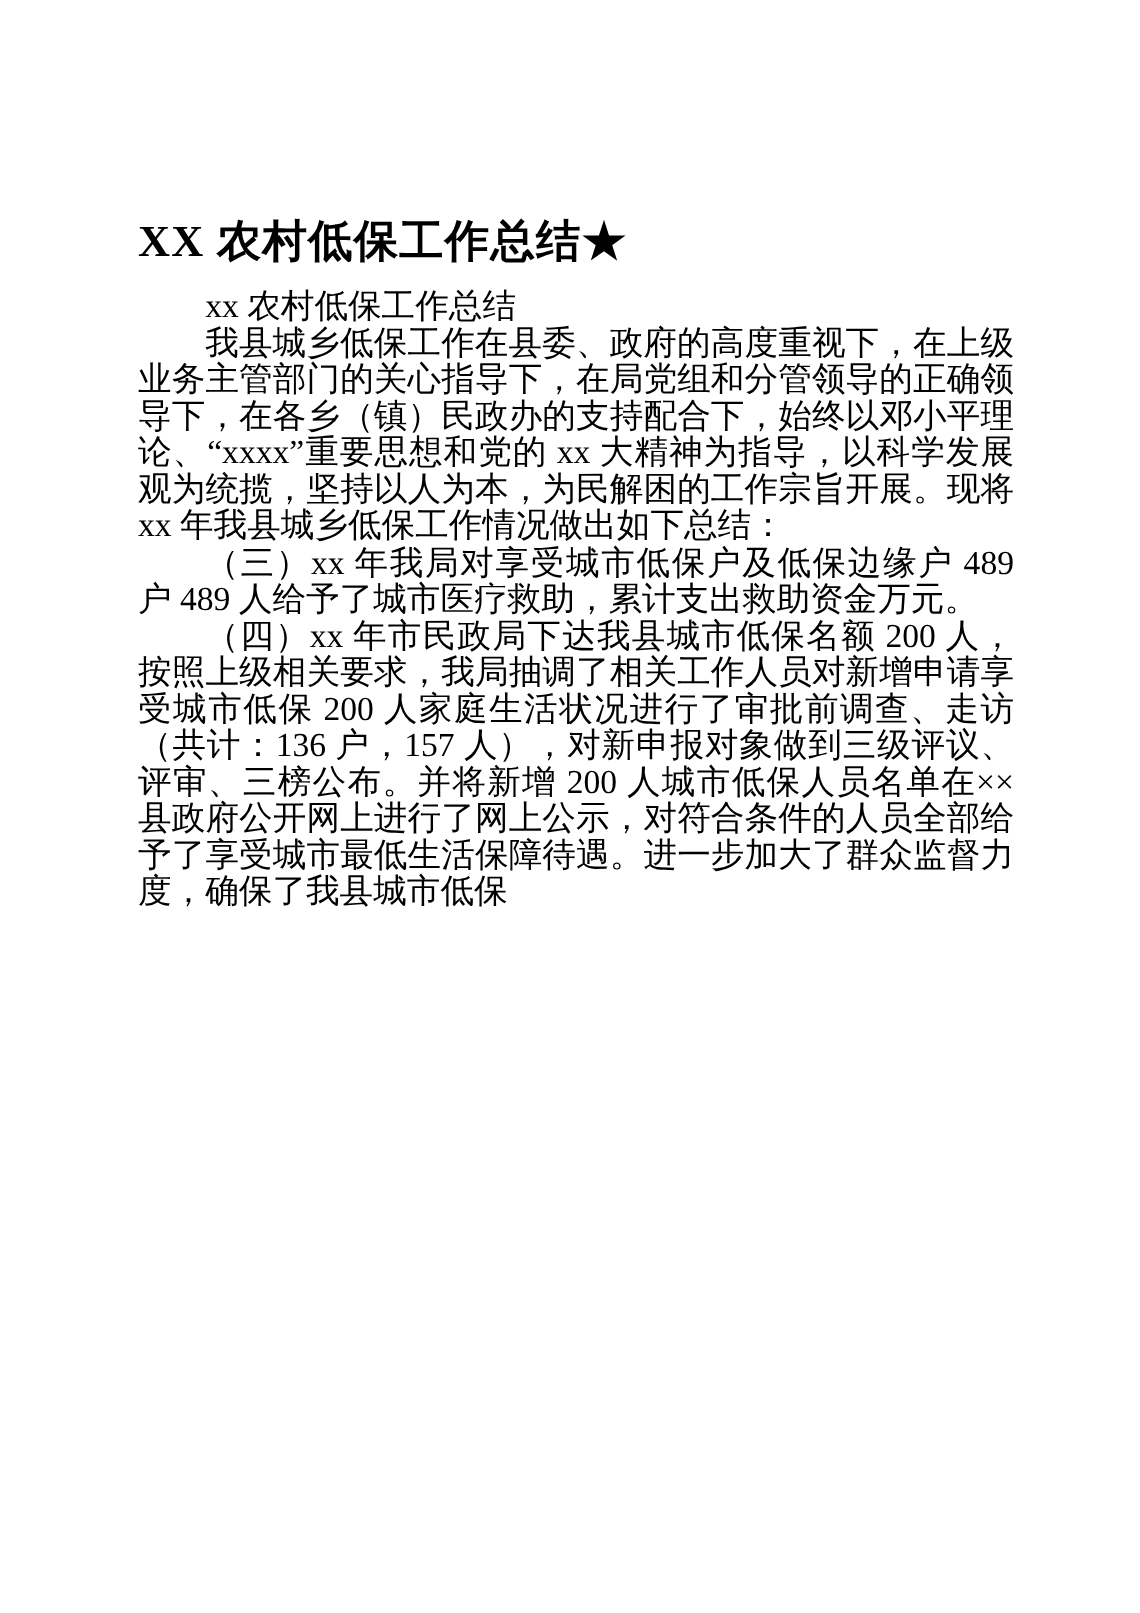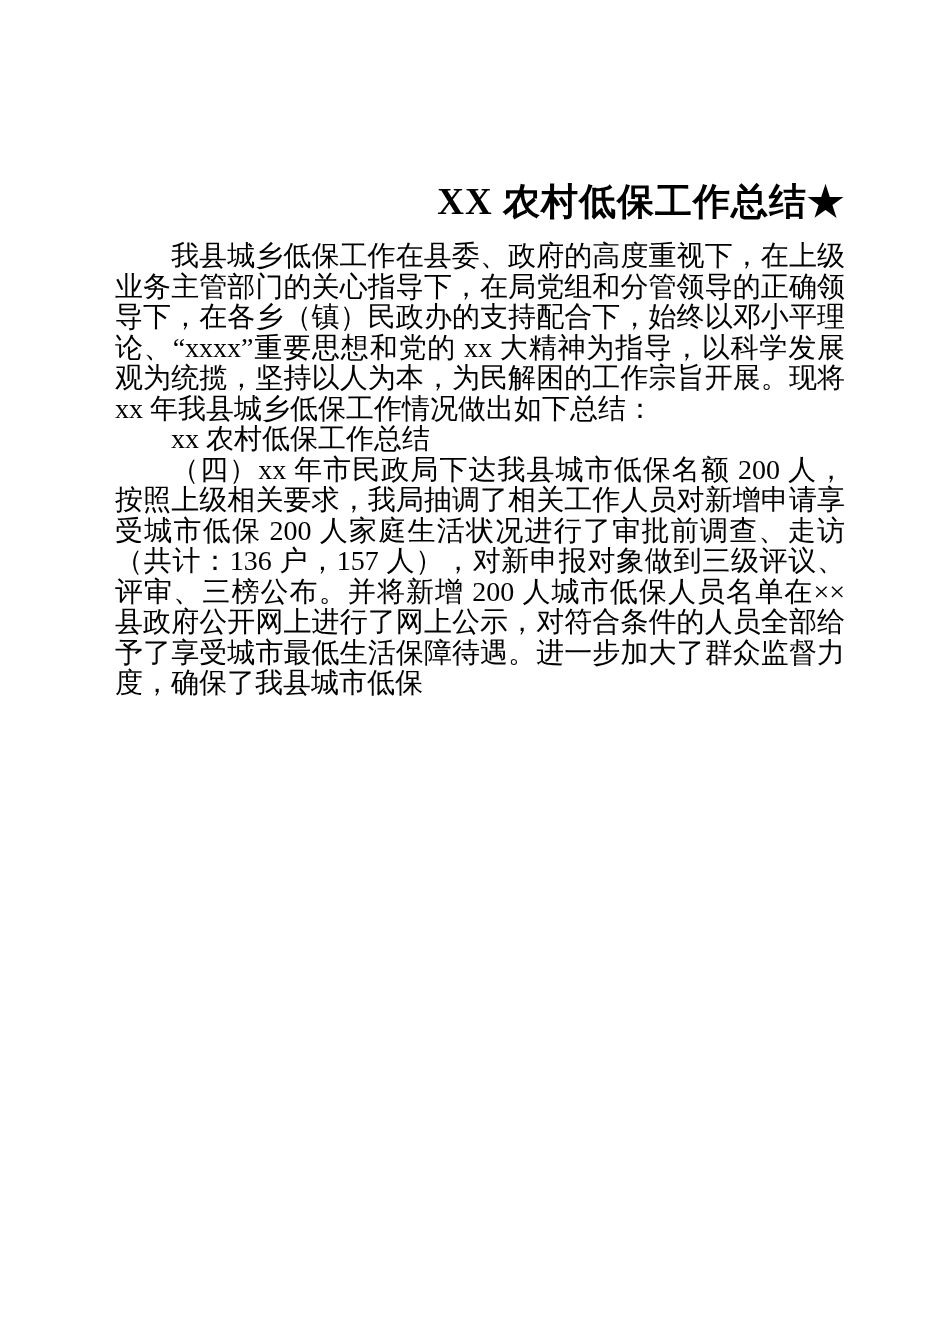--- a/index.html
+++ b/index.html
@@ -14,21 +14,21 @@
     margin: 0 auto;
     background: #ffffff;
     box-sizing: border-box;
     padding: 176px 105px 40px 115px;
     overflow: hidden;
     font-family: "Liberation Serif", "DejaVu Serif", serif;
     color: #000000;
   }
   .doc-title {
     margin: 0 0 13px 0;
-    text-align: right;
+    text-align: left;
     font-size: 37px;
     font-weight: bold;
     line-height: 52px;
     letter-spacing: 1px;
     color: #000000;
   }
   .doc-body {
     width: 730px;
   }
   .para {
@@ -41,17 +41,18 @@
     word-break: break-all;
     color: #000000;
   }
 </style>
 </head>
 <body>
 
 <div class="page">
   <h1 class="doc-title">XX 农村低保工作总结★</h1>
   <div class="doc-body">
+    <p class="para">xx 农村低保工作总结</p>
     <p class="para">我县城乡低保工作在县委、政府的高度重视下，在上级业务主管部门的关心指导下，在局党组和分管领导的正确领导下，在各乡（镇）民政办的支持配合下，始终以邓小平理论、“xxxx”重要思想和党的 xx 大精神为指导，以科学发展观为统揽，坚持以人为本，为民解困的工作宗旨开展。现将 xx 年我县城乡低保工作情况做出如下总结：</p>
-    <p class="para">xx 农村低保工作总结</p>
+    <p class="para">（三）xx 年我局对享受城市低保户及低保边缘户 489 户 489 人给予了城市医疗救助，累计支出救助资金万元。</p>
     <p class="para">（四）xx 年市民政局下达我县城市低保名额 200 人，按照上级相关要求，我局抽调了相关工作人员对新增申请享受城市低保 200 人家庭生活状况进行了审批前调查、走访（共计：136 户，157 人），对新申报对象做到三级评议、评审、三榜公布。并将新增 200 人城市低保人员名单在××县政府公开网上进行了网上公示，对符合条件的人员全部给予了享受城市最低生活保障待遇。进一步加大了群众监督力度，确保了我县城市低保</p>
   </div>
 </div>
 
 </body></html>

